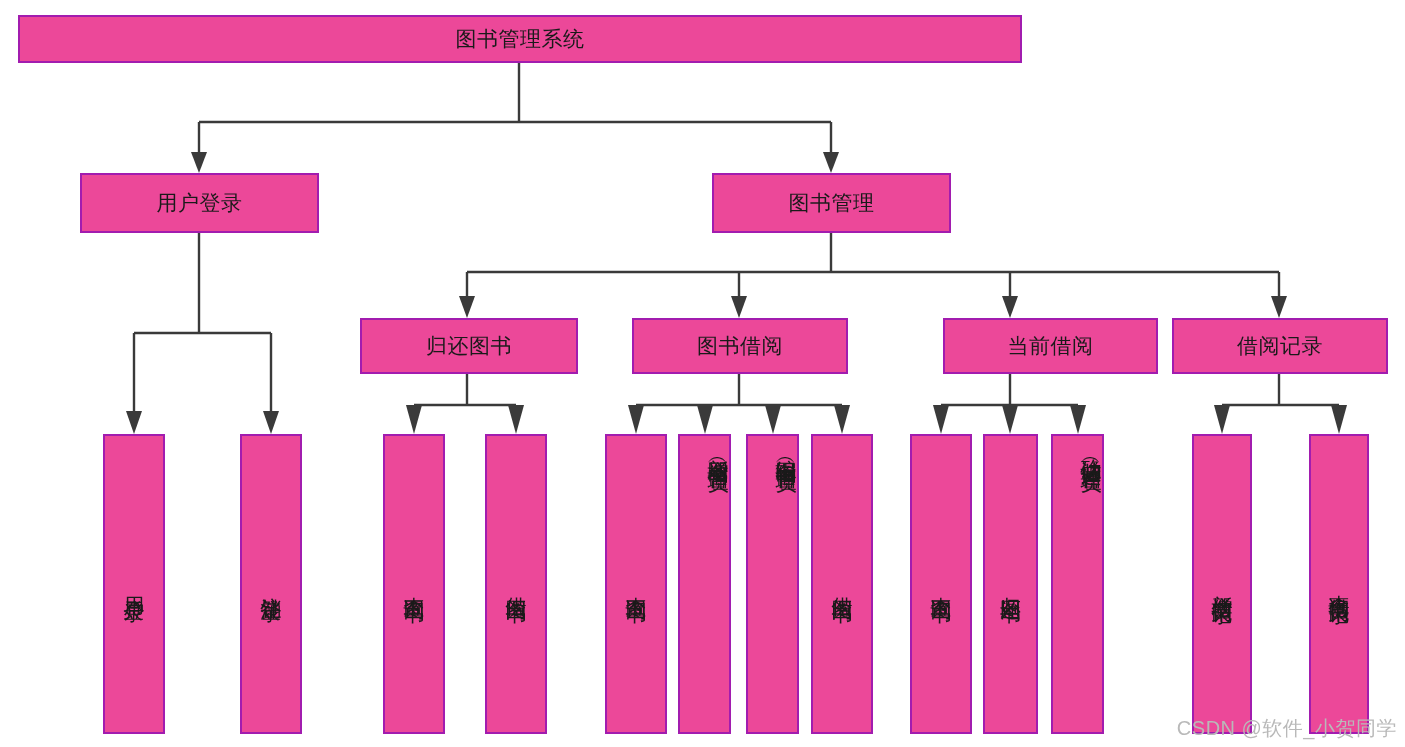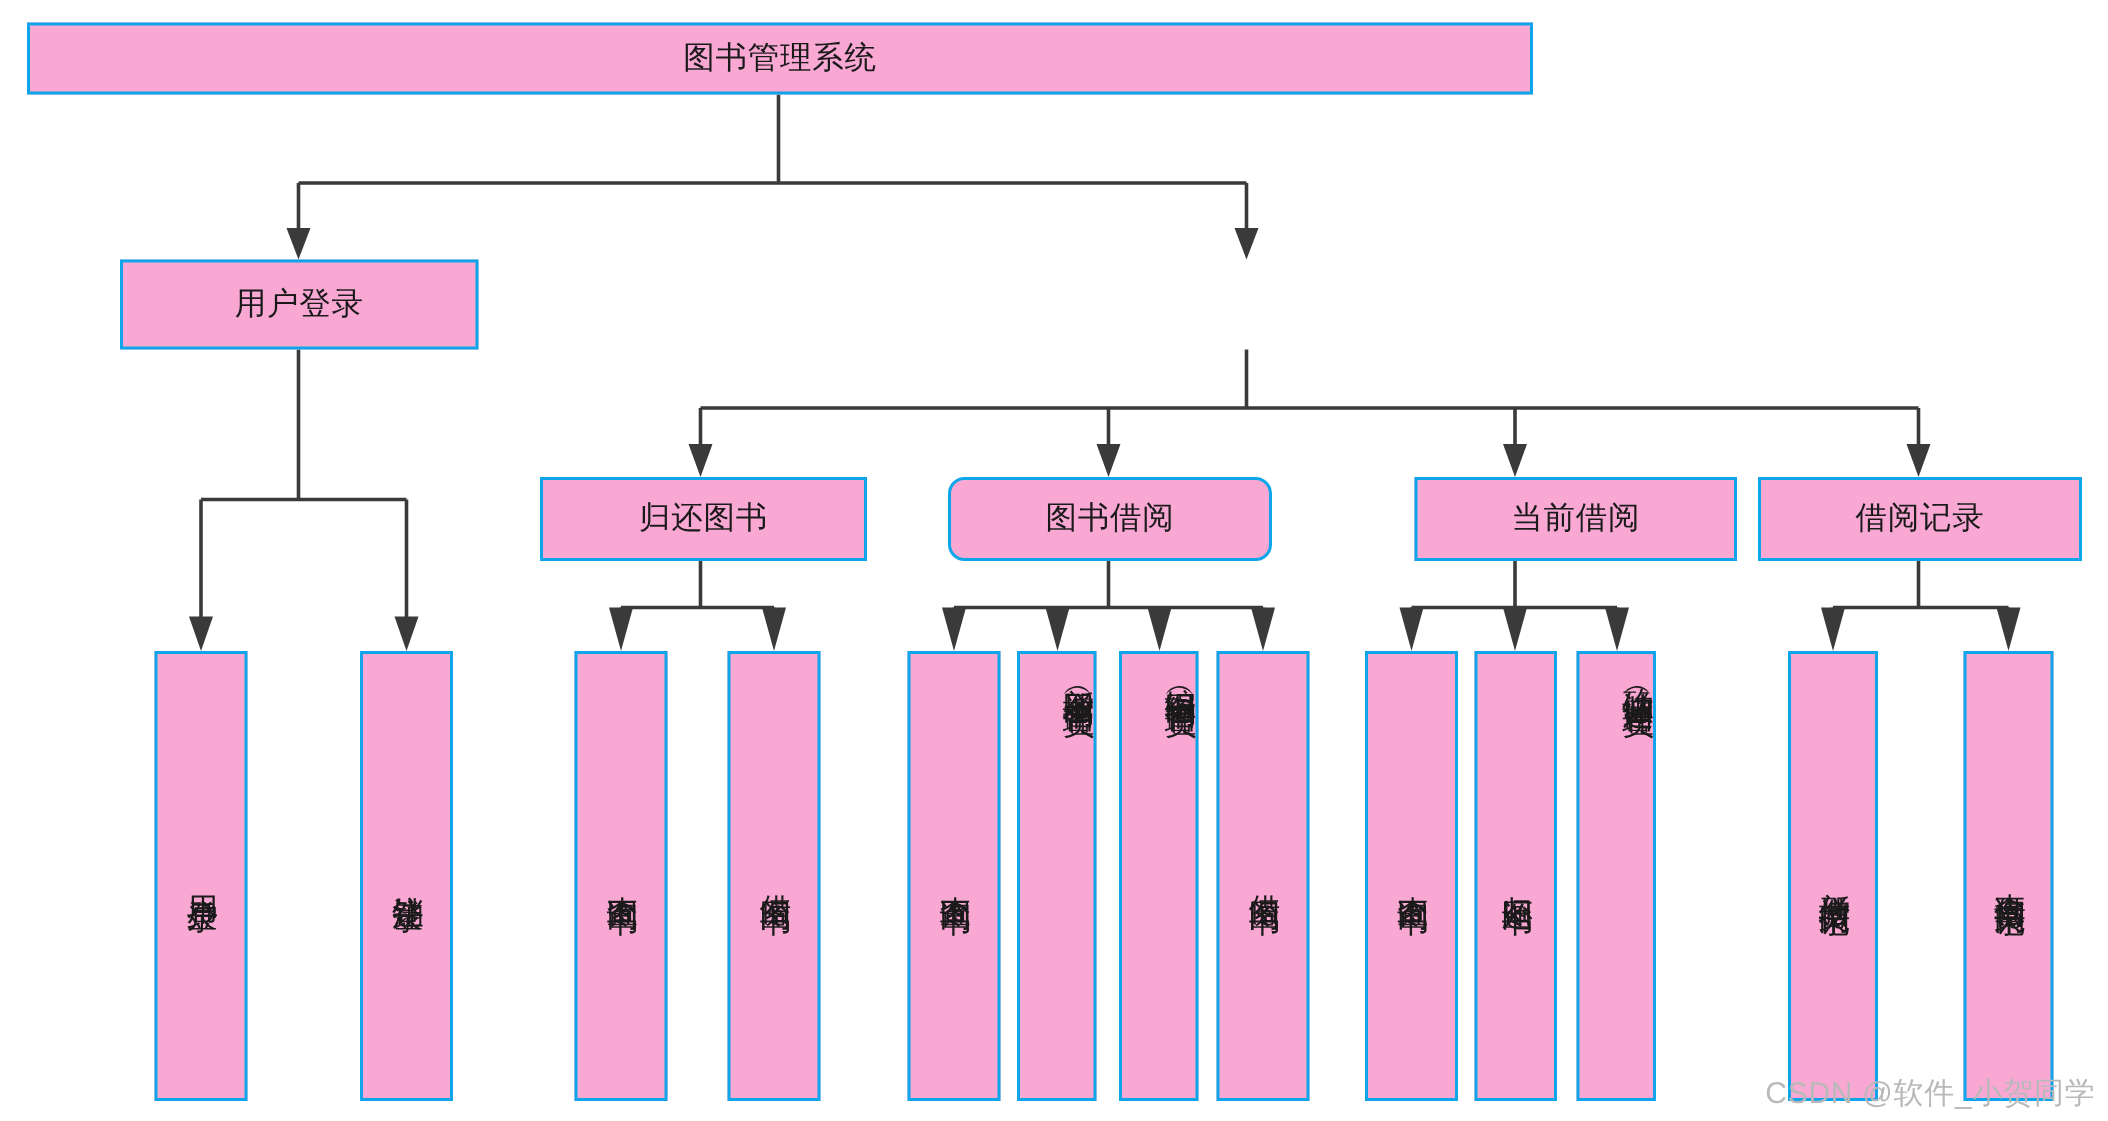--- a/index.html
+++ b/index.html
@@ -13,22 +13,22 @@
   #canvas {
     position: relative;
     width: 1405px;
     height: 747px;
     background: #ffffff;
     overflow: hidden;
   }
   .node {
     position: absolute;
     box-sizing: border-box;
-    border: 2px solid #0ea5e9;
-    background: #f9a8d4;
+    border: 2px solid #a21caf;
+    background: #ec4899;
     display: flex;
     align-items: center;
     justify-content: center;
     color: #1a1a1a;
     line-height: 1.05;
   }
   .node.h {
     font-size: 21px;
     letter-spacing: 0.5px;
   }
@@ -142,25 +142,28 @@
     <polygon class="arrowhead" points="1331,405 1347,405 1339,434"></polygon>
   </svg>
 
   <div class="node h" style="left:18px; top:15px; width:1004px; height:48px;">
     <span>图书管理系统</span>
   </div>
 
   <div class="node h" style="left:80px; top:173px; width:239px; height:60px;">
     <span>用户登录</span>
   </div>
+  <div class="node h" style="left:712px; top:173px; width:239px; height:60px;">
+    <span>图书管理</span>
+  </div>
 
   <div class="node h" style="left:360px; top:318px; width:218px; height:56px;">
     <span>归还图书</span>
   </div>
-  <div class="node h" style="left:632px; top:318px; width:216px; height:56px;border-radius:11px;">
+  <div class="node h" style="left:632px; top:318px; width:216px; height:56px;">
     <span>图书借阅</span>
   </div>
   <div class="node h" style="left:903px; top:318px; width:215px; height:56px;margin-left:40px;">
     <span>当前借阅</span>
   </div>
   <div class="node h" style="left:1172px; top:318px; width:216px; height:56px;">
     <span>借阅记录</span>
   </div>
 
   <div class="node v center" style="left:103px; top:434px; width:62px; height:300px;">

